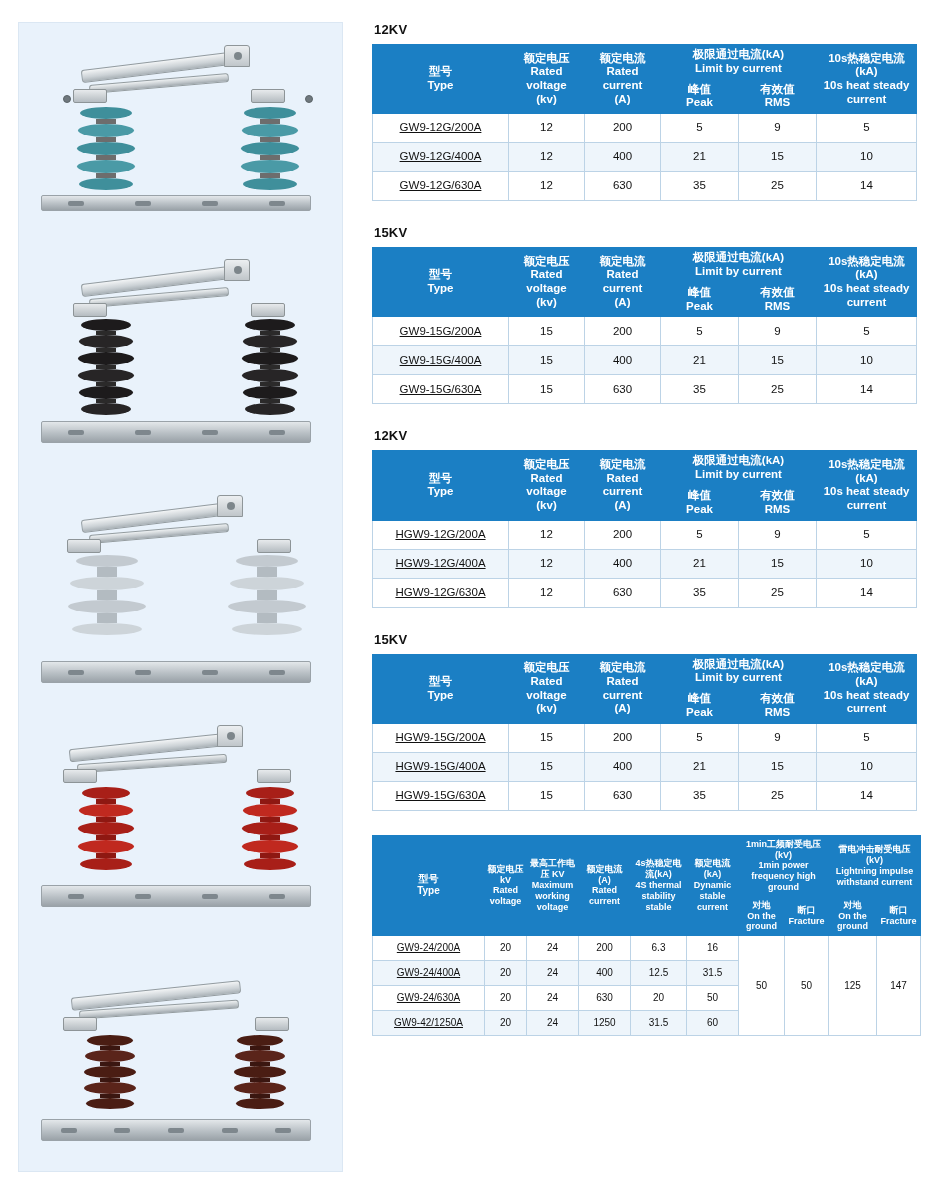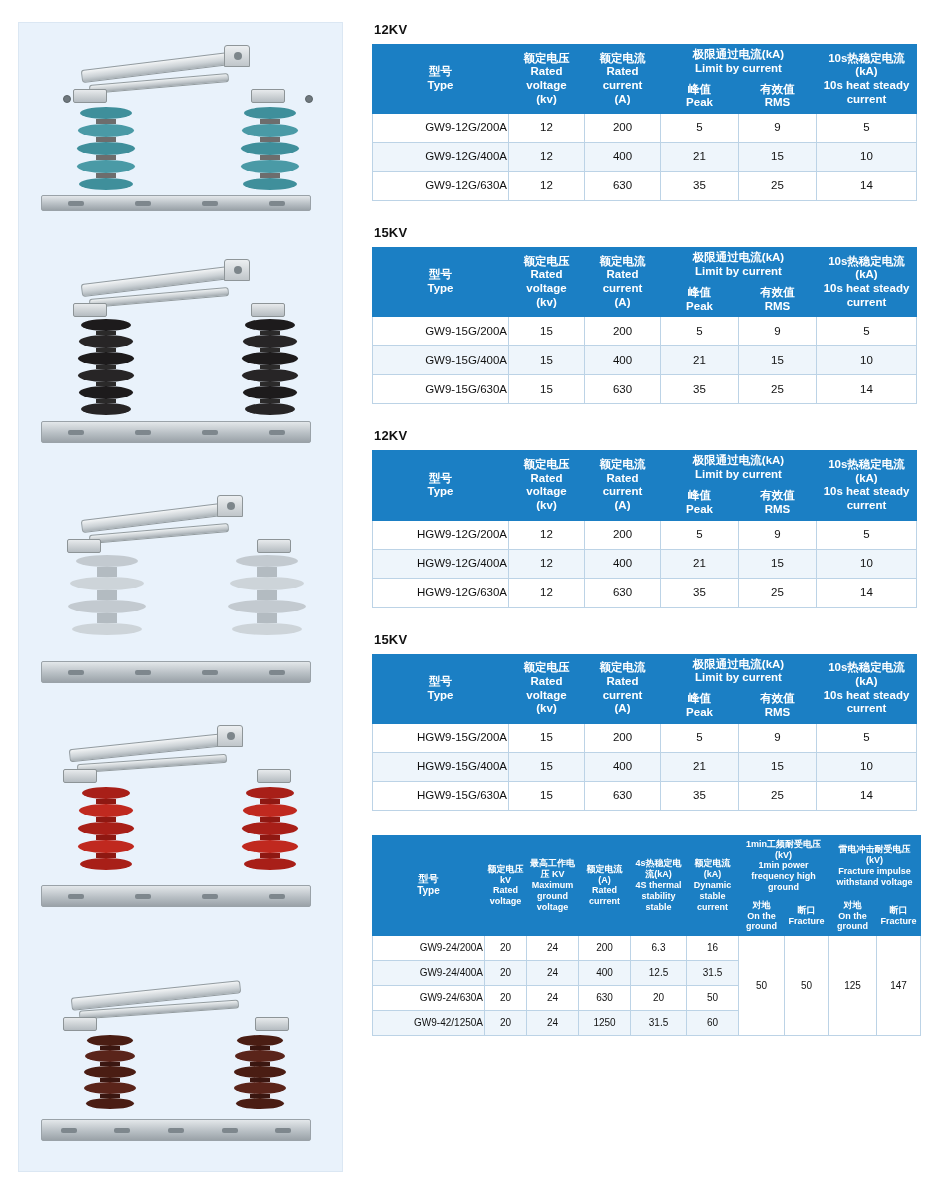--- a/index.html
+++ b/index.html
@@ -149,21 +149,21 @@
   thead th {
     background: #1b7fc4;
     color: #fff;
     border: 1px solid #1b7fc4;
     font-size: 11.5px;
     line-height: 1.2;
     padding: 3px 2px;
   }
   tbody td { background: #fff; height: 29px; }
   tbody tr:nth-child(even) td { background: #eef5fb; }
-  td.type-cell { text-align: right; }
+  td.type-cell { text-align: center; text-decoration: underline; }
   .cn { display: block; }
   .en { display: block; }
   .xsmall { font-size: 9px; }
   table.t24 th, table.t24 td { font-size: 10px; }
   table.t24 tbody td { height: 25px; }
 </style>
 </head>
 <body>
 
 <div class="page">
@@ -709,41 +709,41 @@
             <th rowspan="3">
               <span class="cn">型号</span>
               <span class="en">Type</span>
             </th>
             <th rowspan="3">
               <span class="cn xsmall">额定电压 kV</span>
               <span class="en xsmall">Rated voltage</span>
             </th>
             <th rowspan="3">
               <span class="cn xsmall">最高工作电压 KV</span>
-              <span class="en xsmall">Maximum ground voltage</span>
+              <span class="en xsmall">Maximum working voltage</span>
             </th>
             <th rowspan="3">
               <span class="cn xsmall">额定电流(A)</span>
               <span class="en xsmall">Rated current</span>
             </th>
             <th rowspan="3">
               <span class="cn xsmall">4s热稳定电流(kA)</span>
               <span class="en xsmall">4S thermal stability stable</span>
             </th>
             <th rowspan="3">
               <span class="cn xsmall">额定电流(kA)</span>
               <span class="en xsmall">Dynamic stable current</span>
             </th>
             <th colspan="2">
               <span class="cn xsmall">1min工频耐受电压(kV)</span>
               <span class="en xsmall">1min power frequency high ground</span>
             </th>
             <th colspan="2">
               <span class="cn xsmall">雷电冲击耐受电压(kV)</span>
-              <span class="en xsmall">Fracture impulse withstand voltage</span>
+              <span class="en xsmall">Lightning impulse withstand current</span>
             </th>
           </tr>
           <tr>
             <th>
               <span class="cn xsmall">对地</span>
               <span class="en xsmall">On the ground</span>
             </th>
             <th>
               <span class="cn xsmall">断口</span>
               <span class="en xsmall">Fracture</span>

